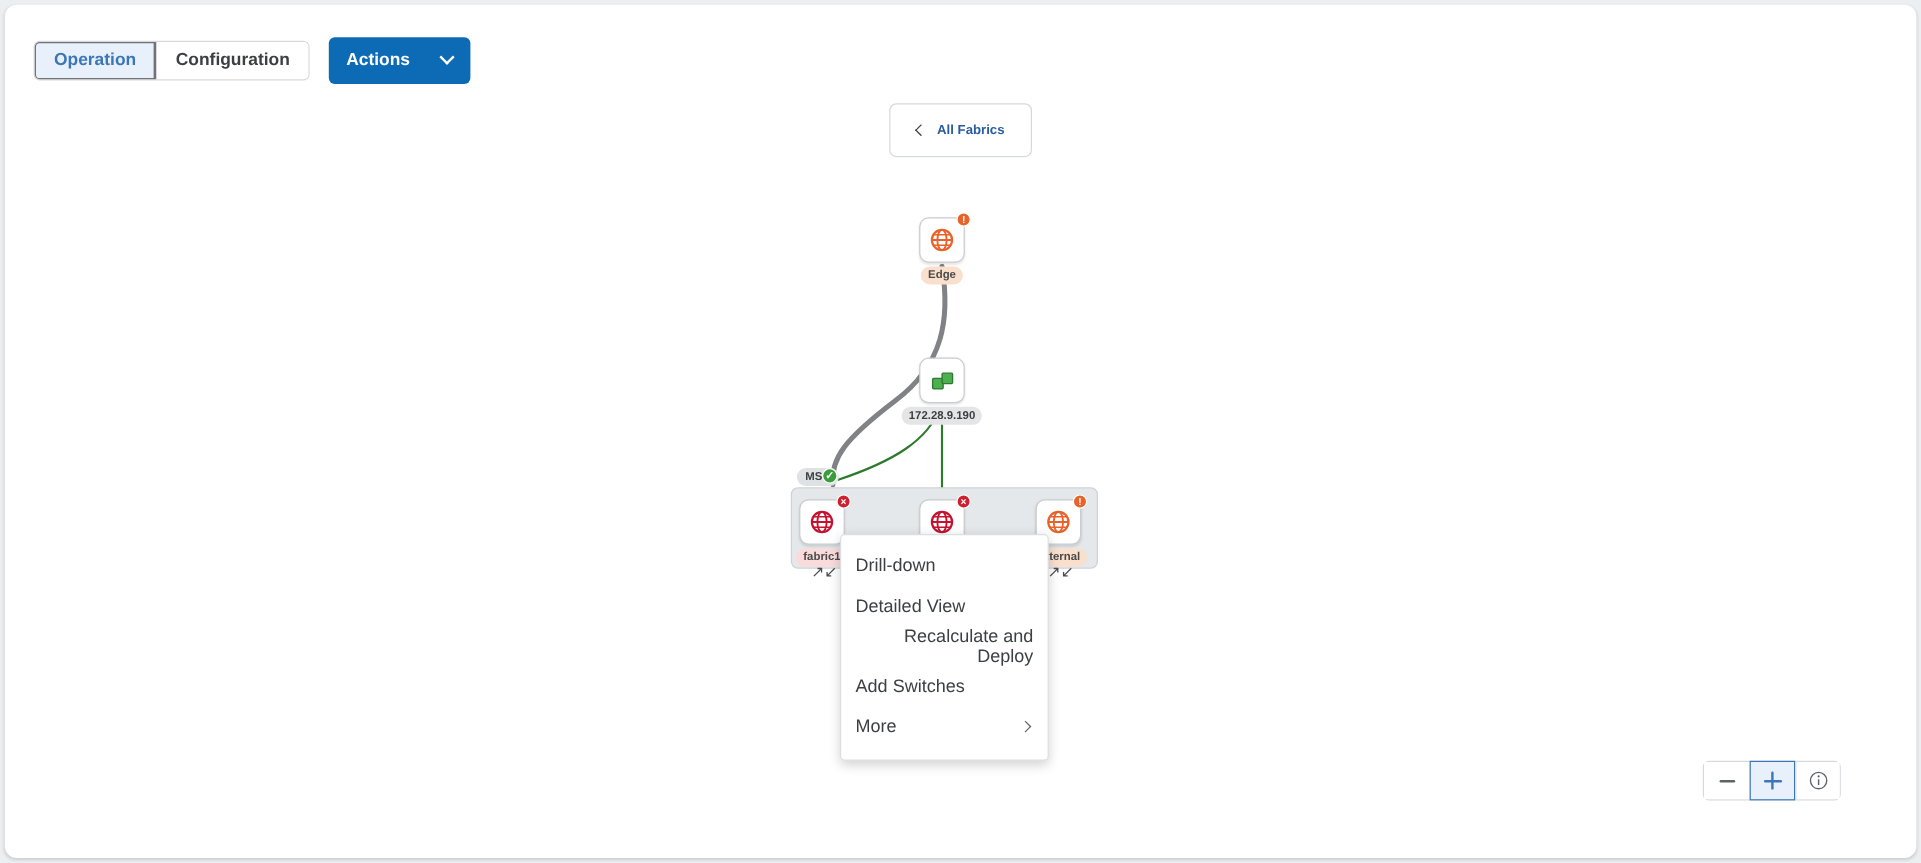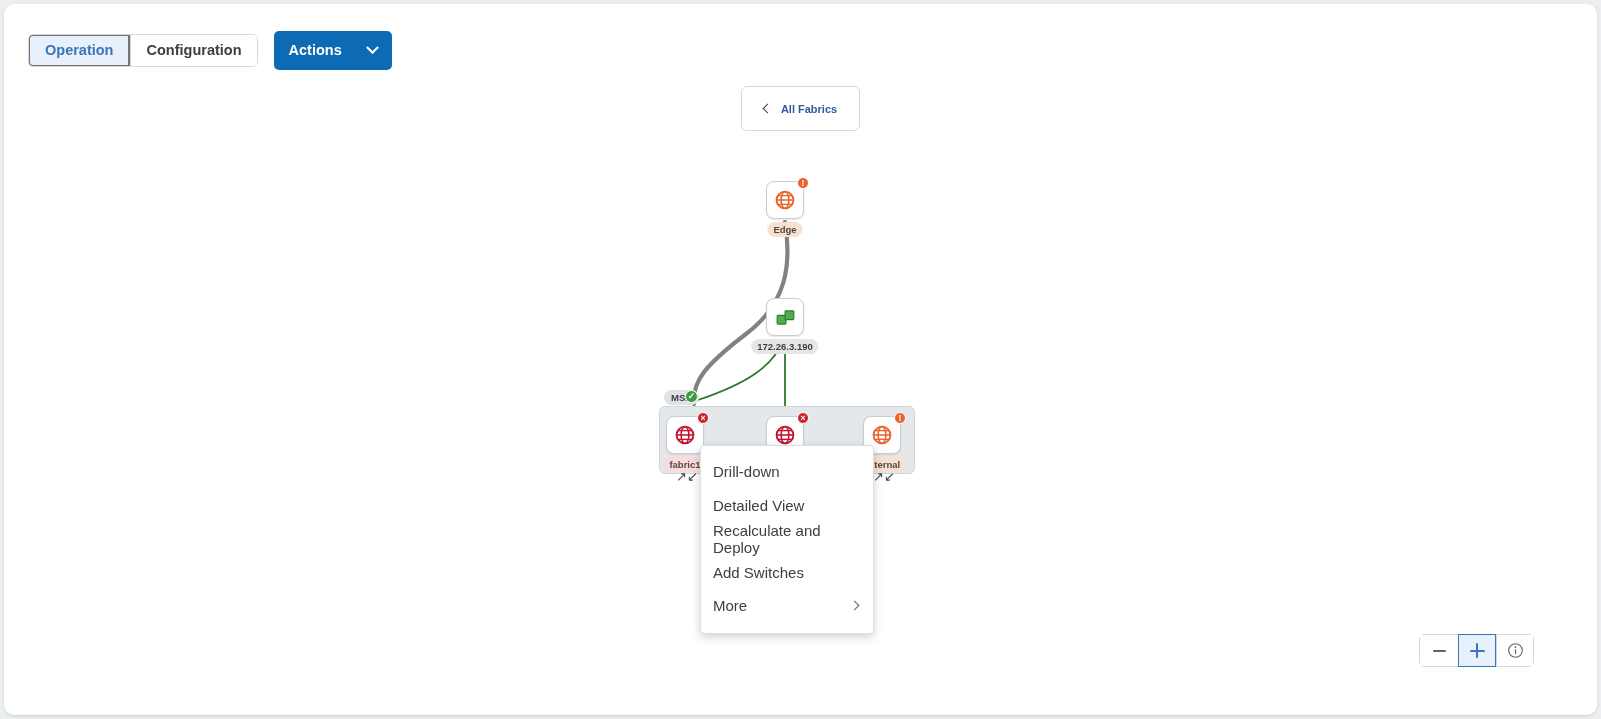--- a/index.html
+++ b/index.html
@@ -196,20 +196,21 @@
   .ctx-menu {
     position: absolute;
     left: 696px; top: 441px;
     width: 174px;
     background: #fff;
     border: 1px solid #dcdfe2;
     border-radius: 4px;
     box-shadow: 0 3px 10px rgba(0,0,0,0.18);
     padding: 9px 0 10px 0;
     z-index: 40;
+    text-align: right;
   }
   .ctx-item {
     height: 33.5px;
     display: flex; align-items: center;
     padding: 0 12px;
     font-size: 15px;
     color: #3c4043;
     cursor: pointer;
     justify-content: space-between;
     font-family: "Liberation Sans", sans-serif;
@@ -309,21 +310,21 @@
       <span class="node-label lbl-orange">Edge</span>
     </div>
 
     <div class="node" style="left:762px; top:294px;">
       <div class="node-box">
         <svg width="21" height="21" viewBox="0 0 24 24">
           <rect x="2.5" y="9.5" width="10" height="10" rx="1" fill="#4caf50" stroke="#2d7a2d" stroke-width="1.3"></rect>
           <rect x="11.5" y="4.5" width="10" height="10" rx="1" fill="#4caf50" stroke="#2d7a2d" stroke-width="1.3"></rect>
         </svg>
       </div>
-      <span class="node-label lbl-gray">172.26.3.190</span>
+      <span class="node-label lbl-gray">172.28.9.190</span>
     </div>
 
     <div class="group-box"></div>
     <span class="group-label">MSD</span>
     <span class="group-badge">✓</span>
 
     <div class="node" style="left:662px; top:412px; z-index:5;">
       <div class="node-box">
         <svg width="22" height="22" viewBox="0 0 24 24">
           <circle cx="12" cy="12" r="9.2" fill="none" stroke="#c41230" stroke-width="2"></circle>

